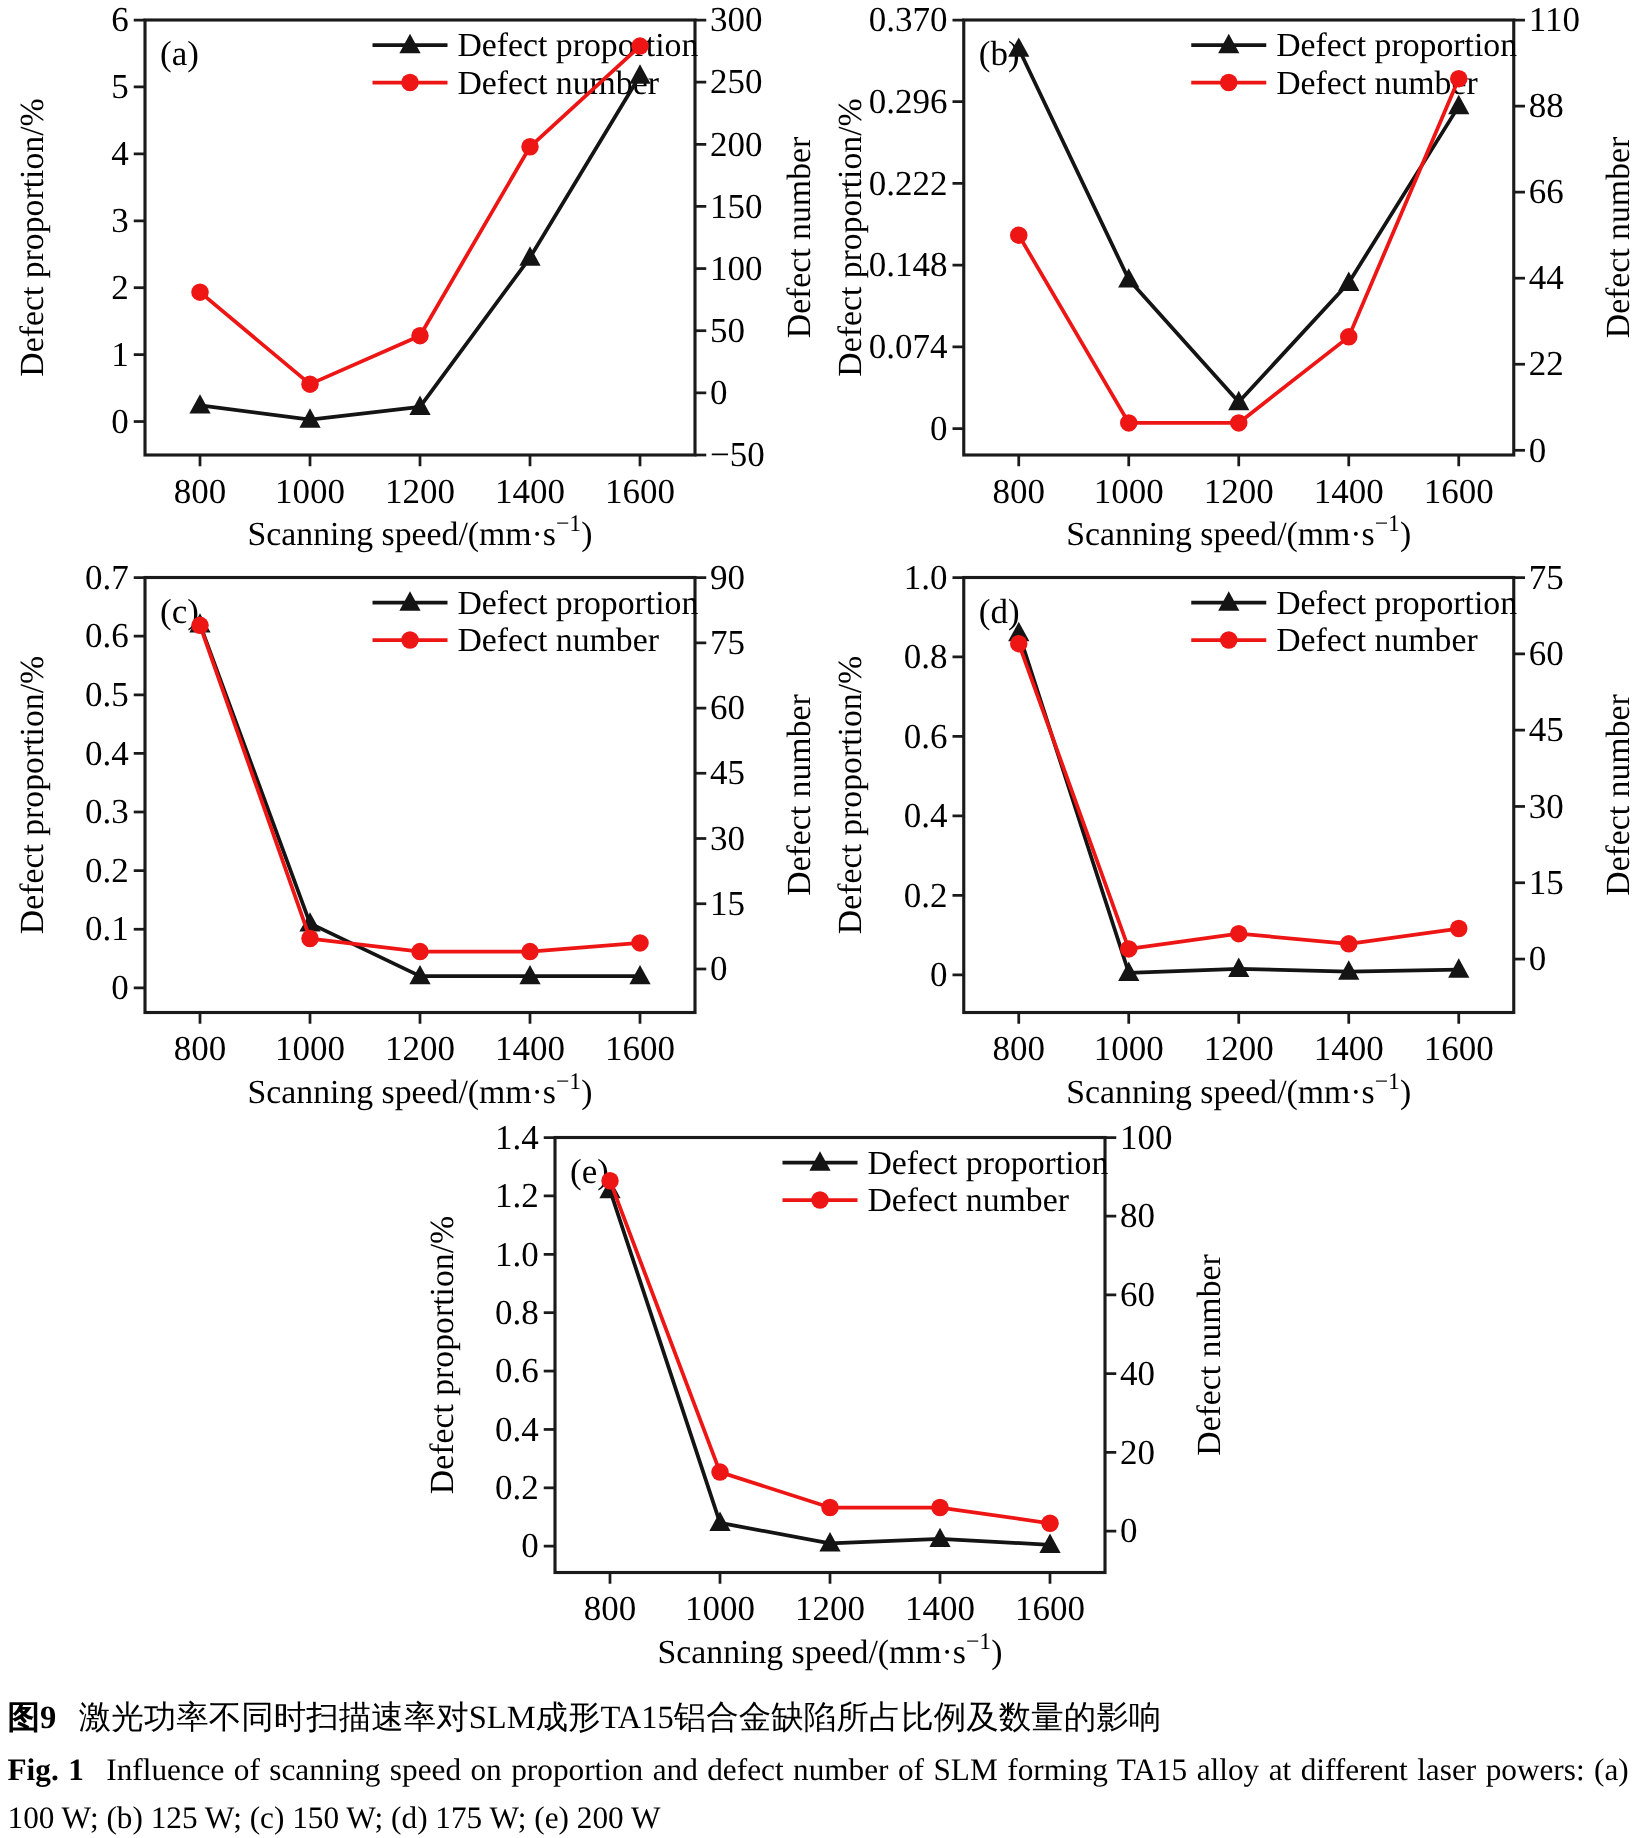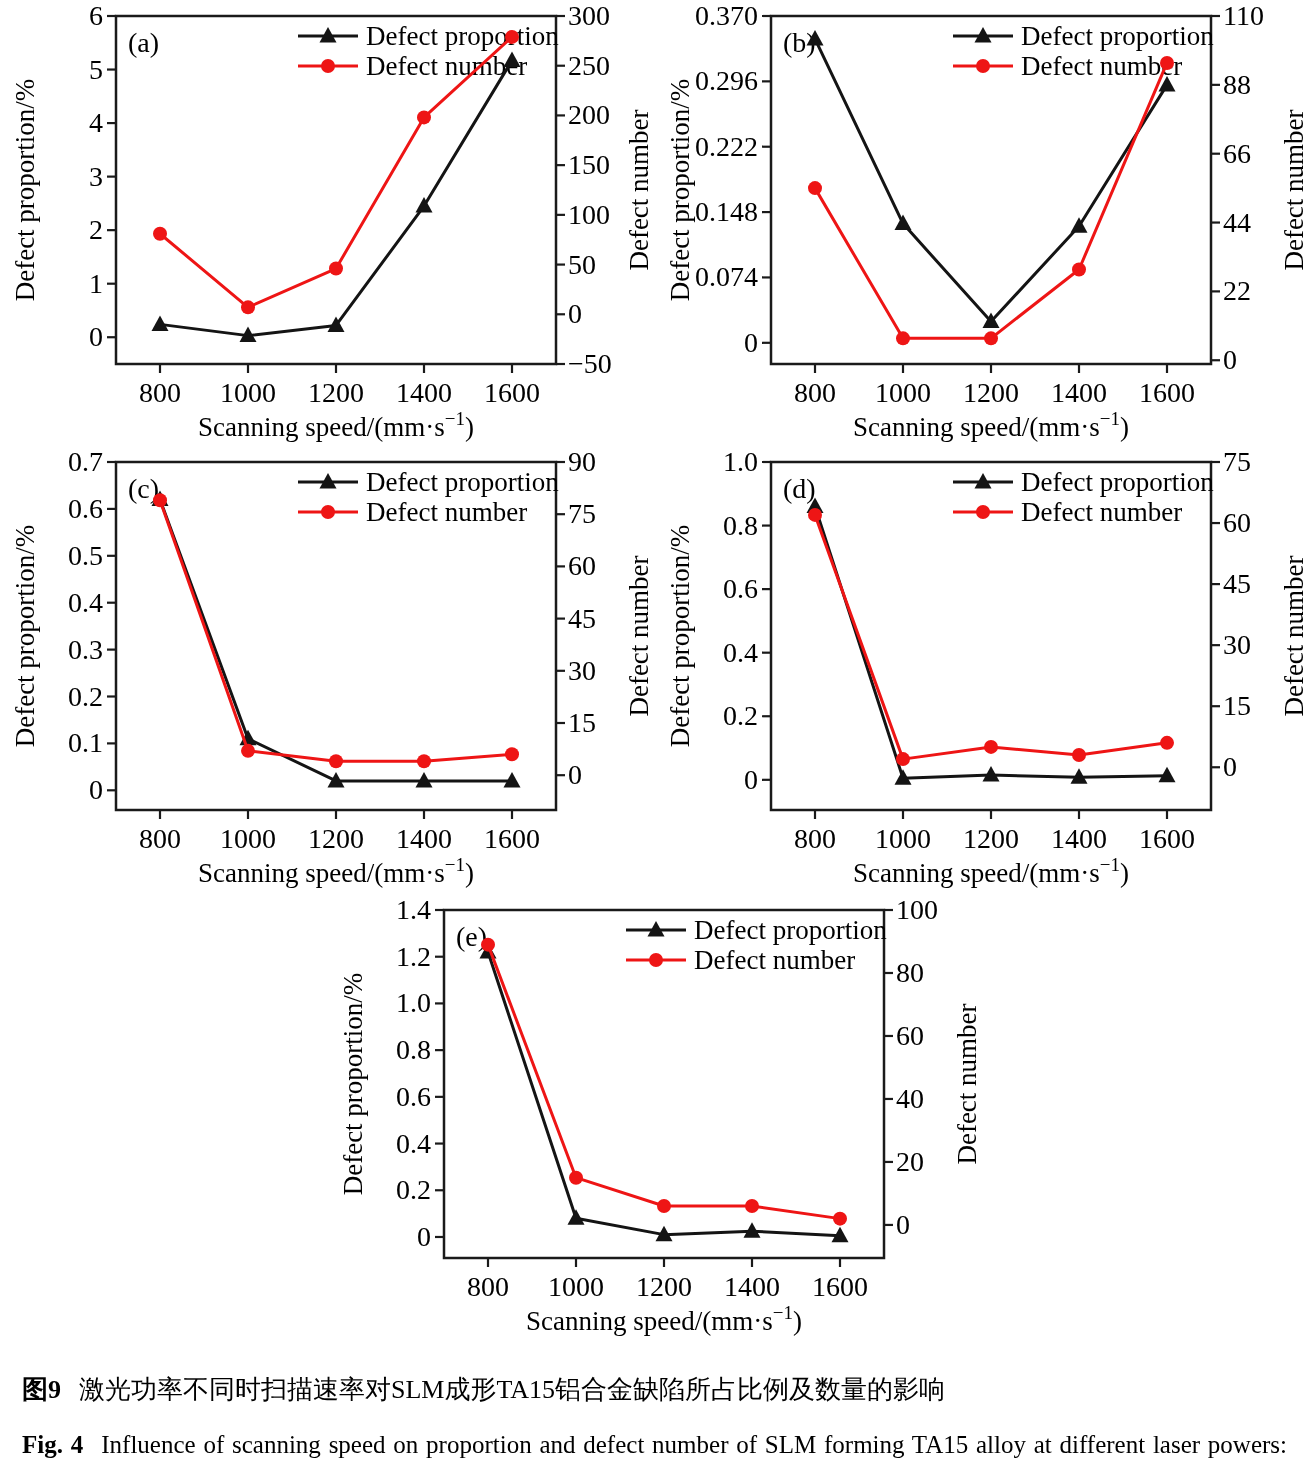--- a/index.html
+++ b/index.html
@@ -9,21 +9,21 @@
   }
   .figure{position:absolute;inset:0;}
   .chart{position:absolute;width:654px;height:445px;}
   .chart svg{display:block;width:654px;height:445px;}
   #chart-a{left:0px;top:2px;}
   #chart-b{left:655px;top:2px;}
   #chart-c{left:0px;top:448px;}
   #chart-d{left:655px;top:448px;}
   #chart-e{left:328px;top:896px;}
   .caption{position:absolute;left:6px;top:1354px;width:1297px;}
-  .caption p{margin:16px;}
+  .caption p{margin:0;}
   .caption .zh{font-size:26px;line-height:40px;margin-bottom:4px;}
   .caption .en{font-size:25px;line-height:38px;text-align:justify;}
   .caption .bold{font-weight:bold;margin-right:18px;}
 </style>
 </head>
 <body>
 
 <div class="figure">
   <div class="chart" id="chart-a">
       <svg viewBox="0 0 654 445" xmlns="http://www.w3.org/2000/svg">
@@ -362,15 +362,15 @@
         <circle cx="160" cy="48.6425339366516" r="7" fill="#ee1515"></circle>
         <circle cx="248" cy="281.6923076923077" r="7" fill="#ee1515"></circle>
         <circle cx="336" cy="310.03619909502265" r="7" fill="#ee1515"></circle>
         <circle cx="424" cy="310.03619909502265" r="7" fill="#ee1515"></circle>
         <circle cx="512" cy="322.6334841628959" r="7" fill="#ee1515"></circle>
       </svg>
     </div>
 
   <div class="caption">
     <p class="zh"><span class="bold">图9</span><span>激光功率不同时扫描速率对SLM成形TA15铝合金缺陷所占比例及数量的影响</span></p>
-    <p class="en"><span class="bold">Fig. 4</span><span>Influence of scanning speed on proportion and defect number of SLM forming TA15 alloy at different laser powers: (a) 100 W; (b) 125 W; (c) 150 W; (d) 175 W; (e) 200 W</span></p>
+    <p class="en"><span class="bold">Fig. 1</span><span>Influence of scanning speed on proportion and defect number of SLM forming TA15 alloy at different laser powers: (a) 100 W; (b) 125 W; (c) 150 W; (d) 175 W; (e) 200 W</span></p>
   </div>
 </div>
 
 </body></html>

